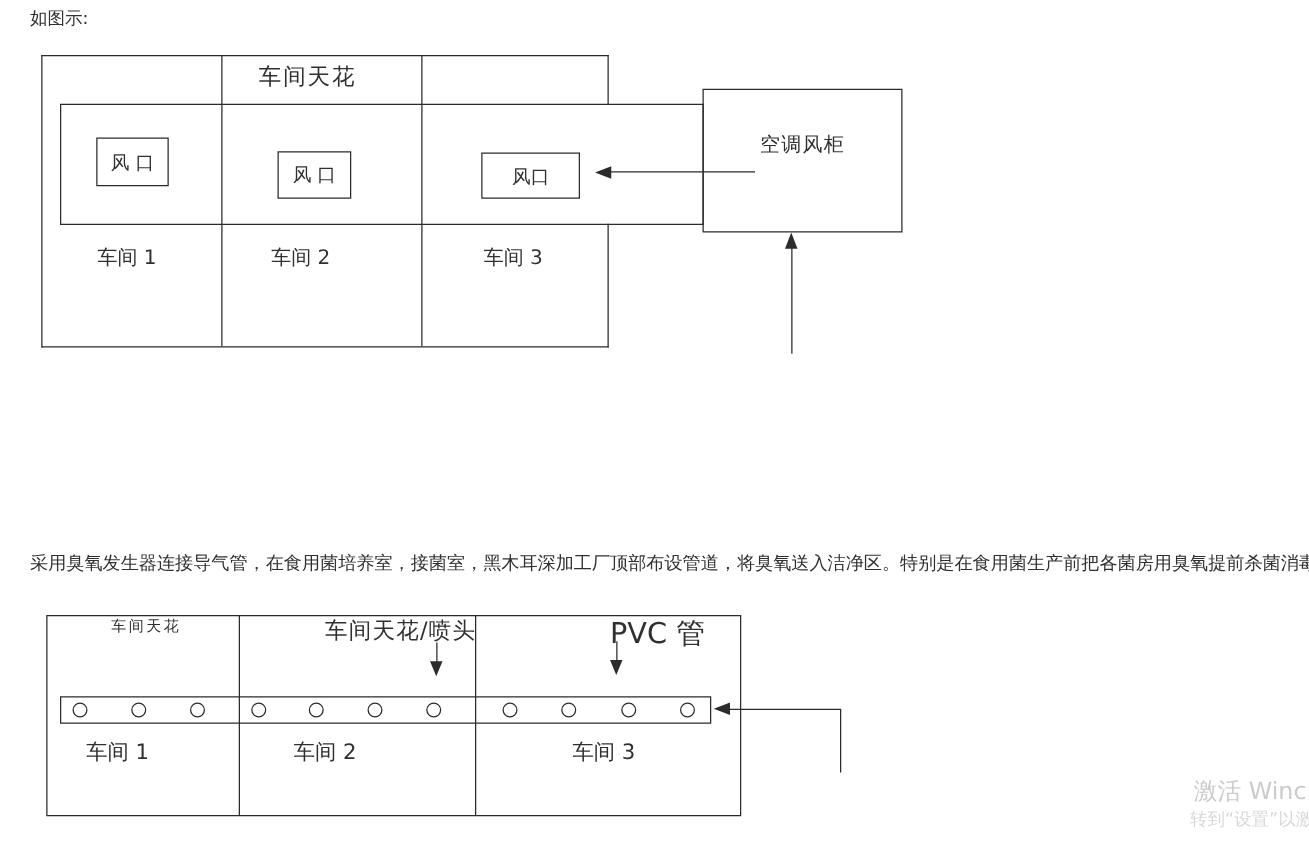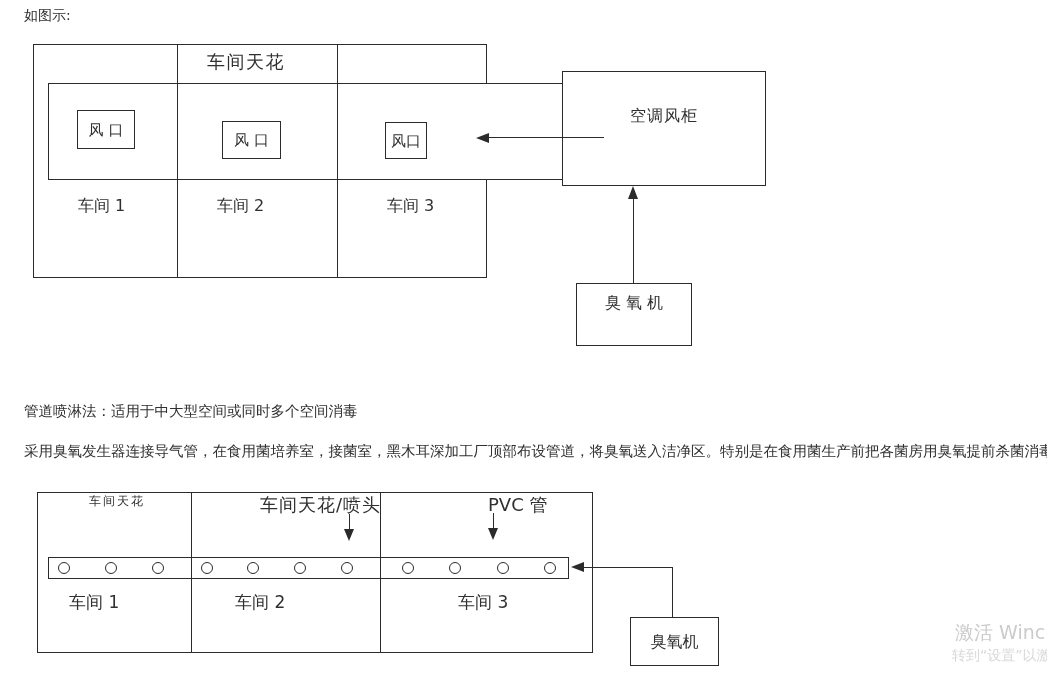--- a/index.html
+++ b/index.html
@@ -49,52 +49,48 @@
 
   <div class="box" style="left:48px;top:83px;width:515px;height:97px"></div>
   <div class="lbl" style="left:207px;top:51px;font-size:18px;letter-spacing:1.5px">车间天花</div>
 
   <div class="box center" style="left:77px;top:110px;width:58px;height:39px">
     <span class="lbl" style="position:static;font-size:15px">风 口</span>
   </div>
   <div class="box center" style="left:222px;top:121px;width:59px;height:38px">
     <span class="lbl" style="position:static;font-size:15px">风 口</span>
   </div>
-  <div class="box center" style="left:385px;top:122px;width:42px;height:37px">
+  <div class="box center" style="left:385px;top:122px;width:79px;height:37px">
     <span class="lbl" style="position:static;font-size:15px">风口</span>
   </div>
 
   <div class="lbl" style="left:78px;top:196px;font-size:16px">车间 1</div>
   <div class="lbl" style="left:217px;top:196px;font-size:16px">车间 2</div>
   <div class="lbl" style="left:387px;top:196px;font-size:16px">车间 3</div>
 
-  <div class="box" style="left:562px;top:71px;width:204px;height:115px;text-align:center;padding-top:34px">
+  <div class="box" style="left:562px;top:71px;width:160px;height:115px;text-align:center;padding-top:34px">
     <span class="lbl" style="position:static;font-size:16px;letter-spacing:1px">空调风柜</span>
   </div>
 
   <div class="hline" style="left:488px;top:137px;width:116px"></div>
   <div class="ah ah-left" style="left:476px;top:133px"></div>
 
-  <div class="box" style="left:576px;top:283px;width:116px;height:63px;text-align:center;padding-top:9px">
-    <span class="lbl" style="position:static;font-size:16px">臭 氧 机</span>
-  </div>
 
   <div class="vline" style="left:633px;top:198px;height:85px"></div>
   <div class="ah ah-up" style="left:628px;top:186px"></div>
 
-  <div class="lbl" style="left:24px;top:403px;font-size:14.5px">管道喷淋法：适用于中大型空间或同时多个空间消毒</div>
   <div class="lbl" style="left:24px;top:443px;font-size:14.5px">采用臭氧发生器连接导气管，在食用菌培养室，接菌室，黑木耳深加工厂顶部布设管道，将臭氧送入洁净区。特别是在食用菌生产前把各菌房用臭氧提前杀菌消毒。</div>
 
   <div class="box" style="left:37px;top:492px;width:556px;height:161px"></div>
   <div class="vline" style="left:191px;top:492px;height:160px"></div>
   <div class="vline" style="left:380px;top:492px;height:160px"></div>
 
   <div class="lbl" style="left:89px;top:494px;font-size:12px;letter-spacing:2px">车间天花</div>
   <div class="lbl" style="left:260px;top:494px;font-size:18px;letter-spacing:1px">车间天花/喷头</div>
-  <div class="lbl" style="left:488px;top:494px;font-size:18px">PVC 管</div>
+  <div class="lbl" style="left:488px;top:494px;font-size:23px">PVC 管</div>
 
   <div class="vline" style="left:349px;top:514px;height:16px"></div>
   <div class="ah ah-down" style="left:344px;top:529px"></div>
   <div class="vline" style="left:493px;top:513px;height:16px"></div>
   <div class="ah ah-down" style="left:488px;top:528px"></div>
 
   <div class="box" style="left:48px;top:557px;width:521px;height:22px"></div>
   <div class="hole" style="left:58px;top:562px"></div>
   <div class="hole" style="left:105px;top:562px"></div>
   <div class="hole" style="left:152px;top:562px"></div>
@@ -108,20 +104,17 @@
   <div class="hole" style="left:544px;top:562px"></div>
 
   <div class="lbl" style="left:69px;top:592px;font-size:17px">车间 1</div>
   <div class="lbl" style="left:235px;top:592px;font-size:17px">车间 2</div>
   <div class="lbl" style="left:458px;top:592px;font-size:17px">车间 3</div>
 
   <div class="ah ah-left" style="left:571px;top:562px"></div>
   <div class="hline" style="left:583px;top:567px;width:89px"></div>
   <div class="vline" style="left:672px;top:567px;height:51px"></div>
 
-  <div class="box center" style="left:630px;top:617px;width:89px;height:49px">
-    <span class="lbl" style="position:static;font-size:16px">臭氧机</span>
-  </div>
 
   <div class="wm1">激活 Winc</div>
   <div class="wm2">转到“设置”以激</div>
 
 </div>
 
 </body></html>

